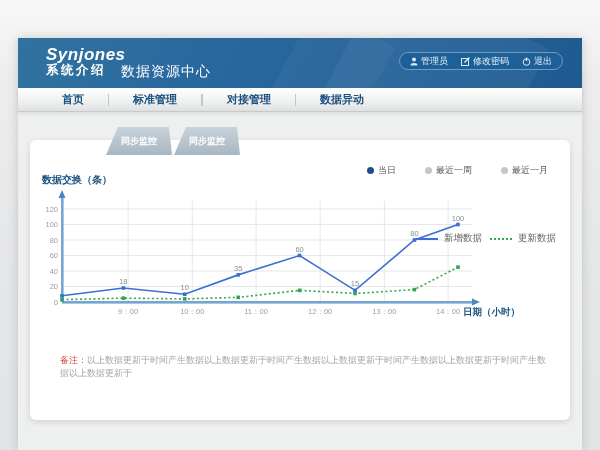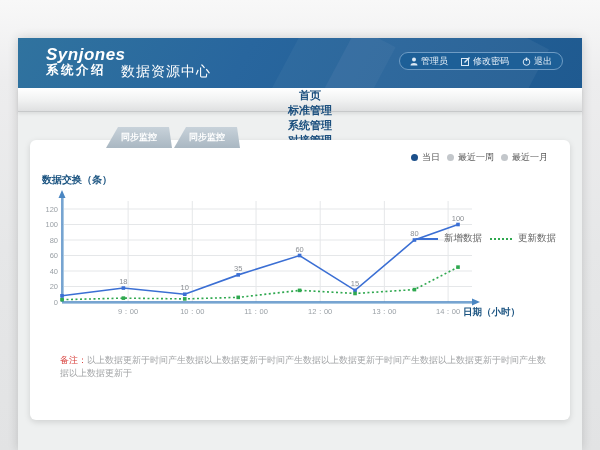--- a/index.html
+++ b/index.html
@@ -22,39 +22,39 @@
   .logo-cn { font-size:12.5px; font-weight:bold; letter-spacing:2.5px; }
   .app-title { position:absolute; left:103px; top:25px; color:#fff; font-size:14px; letter-spacing:1px; }
   .user-pill { position:absolute; right:19px; top:14px; height:15px; padding:8px 10px;
     display:flex; align-items:center; gap:13px; border-radius:10px;
     background:#1d5f97; border:1px solid #6f9cc4; }
   .pill-item { display:flex; align-items:center; gap:3px; color:#e8f1f9; font-size:9px; cursor:pointer; }
 
   
   .nav { position:relative; height:24px; display:flex; align-items:center; padding-left:20px;
     background:linear-gradient(180deg,#ffffff 0%,#f0f1f1 55%,#dfe0e1 100%);
-    border-bottom:1px solid #c7c9ca; box-shadow:0 2px 3px rgba(0,0,0,.08);flex-direction:column; }
+    border-bottom:1px solid #c7c9ca; box-shadow:0 2px 3px rgba(0,0,0,.08); }
   .nav-item { padding:0 24px; font-size:11px; font-weight:bold; color:#1b4f7e; cursor:pointer; white-space:nowrap; }
   .nav-sep { width:1px; height:12px; background:#c3c5c7; }
 
   
   .tab { position:absolute; display:flex; align-items:center; justify-content:center;
     gap:4px; color:#fff; font-weight:bold; cursor:pointer; }
   .tab-active { left:13px; top:86px; width:70px; height:16px; font-size:9.5px;
     background:#1f5c8e; border-radius:6px 6px 0 0; z-index:3; }
-  .tab-inactive { top:89px; width:66px; height:21px; font-size:9px;
+  .tab-inactive { top:89px; width:66px; height:28px; font-size:9px;
     background:linear-gradient(180deg,#c8d2da 0%,#a9b7c2 100%);
     clip-path:polygon(12px 0, calc(100% - 3px) 0, 100% 100%, 0 100%); z-index:2; }
   .tab-i1 { left:88px; } .tab-i2 { left:156px; }
 
   
   .panel { position:absolute; left:12px; top:102px; width:540px; height:280px;
     background:#fff; border-radius:6px; box-shadow:0 2px 6px rgba(0,0,0,.13); z-index:1; }
 
-  .radios { position:absolute; right:22px; top:11px; display:flex; gap:7px; align-items:center;justify-content:space-between; }
+  .radios { position:absolute; right:22px; top:24px; display:flex; gap:29px; align-items:center;justify-content:space-between; }
   .radio { display:flex; align-items:center; gap:4px; font-size:9px; color:#555; cursor:pointer; }
   .dot { width:7px; height:7px; border-radius:50%; background:#c3c7cb; }
   .radio.sel .dot { background:#1b4f8a; }
 
   .y-title { position:absolute; left:12px; top:33px; font-size:10px; font-weight:bold; color:#1a5380; }
   .chart-wrap { position:absolute; left:5px; top:48px; width:490px; height:142px; }
   svg text { font-family:"Liberation Sans","DejaVu Sans",sans-serif; }
 
   .legend { position:absolute; right:14px; top:92px; display:flex; flex-direction:row; gap:8px; }
   .lg-row { display:flex; align-items:center; gap:6px; }
@@ -104,21 +104,20 @@
           <span>退出</span>
         </span>
       </div>
     </div>
 
     <div class="nav">
       <span class="nav-item">首页</span>
       <span class="nav-sep"></span>
       <span class="nav-item">标准管理</span>
       <span class="nav-sep"></span>
-      <span class="nav-item">系统管理</span>
       <span class="nav-sep"></span>
       <span class="nav-item">对接管理</span>
       <span class="nav-sep"></span>
       <span class="nav-item">数据异动</span>
     </div>
 
     <div class="tab tab-inactive tab-i1">
       <span>同步监控</span>
     </div>
     <div class="tab tab-inactive tab-i2">

